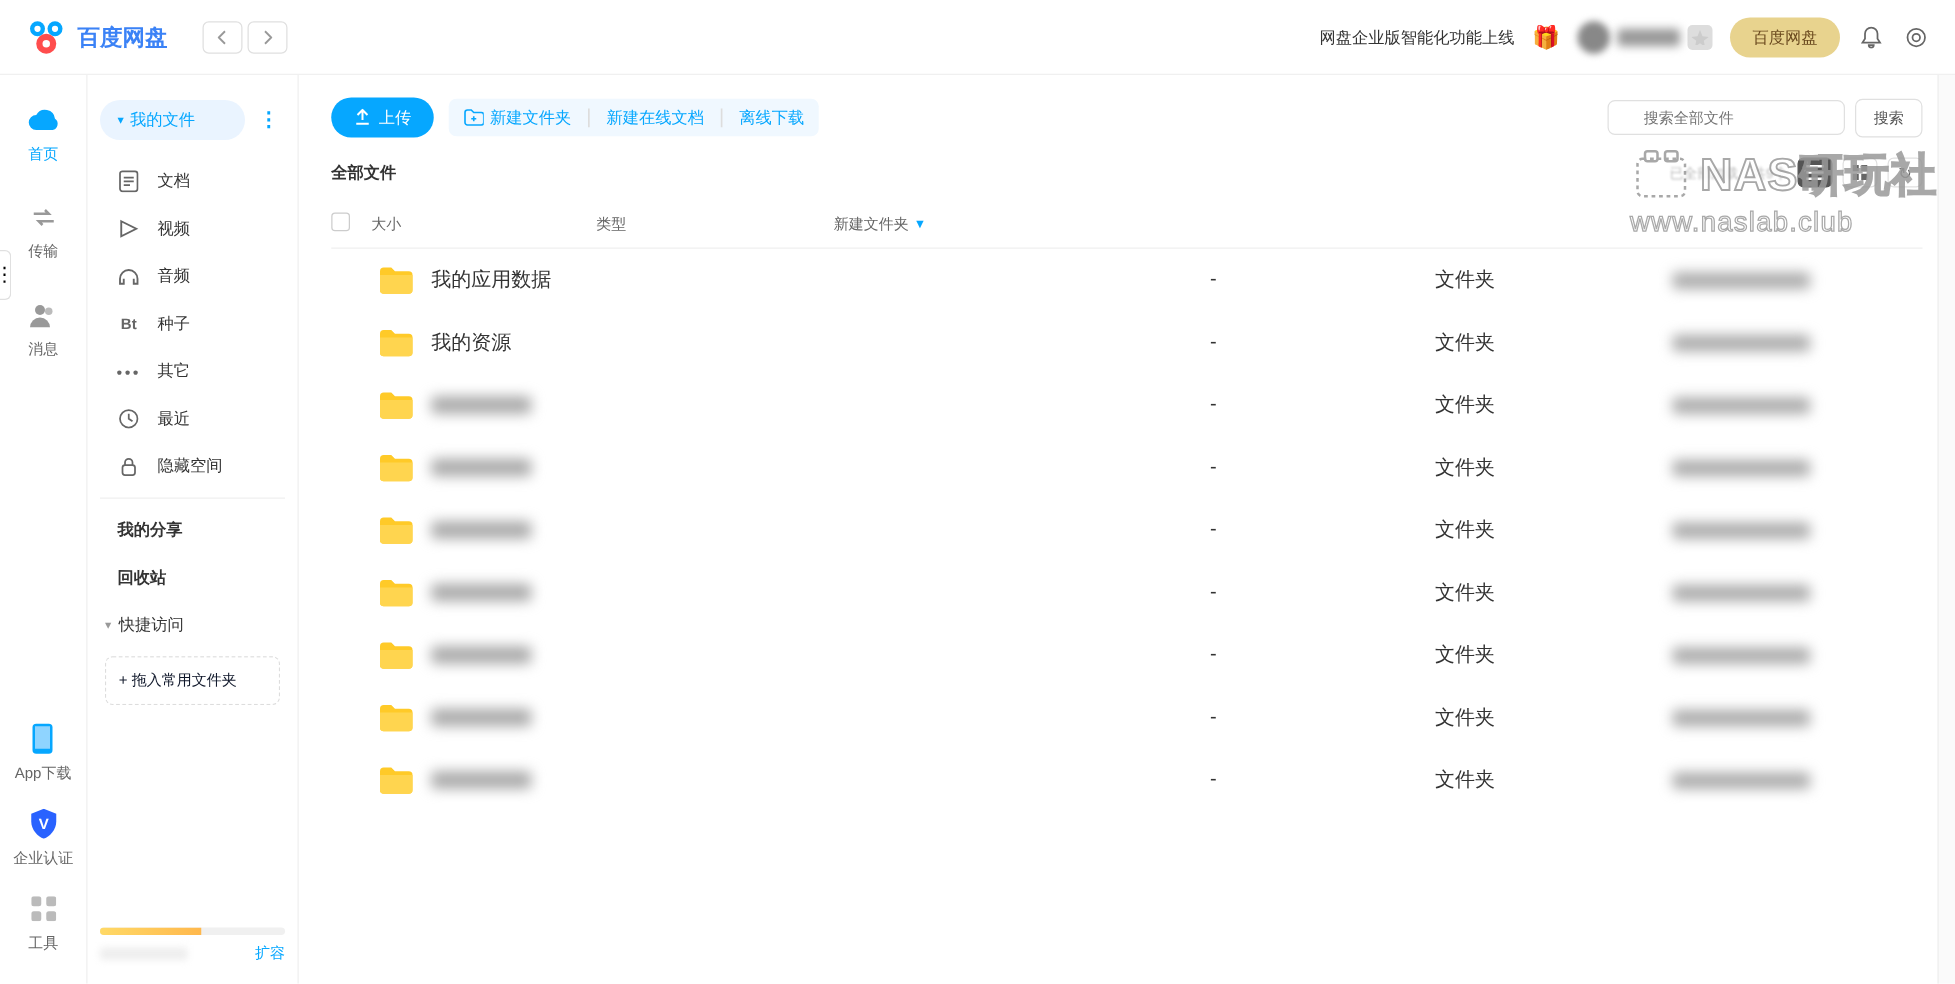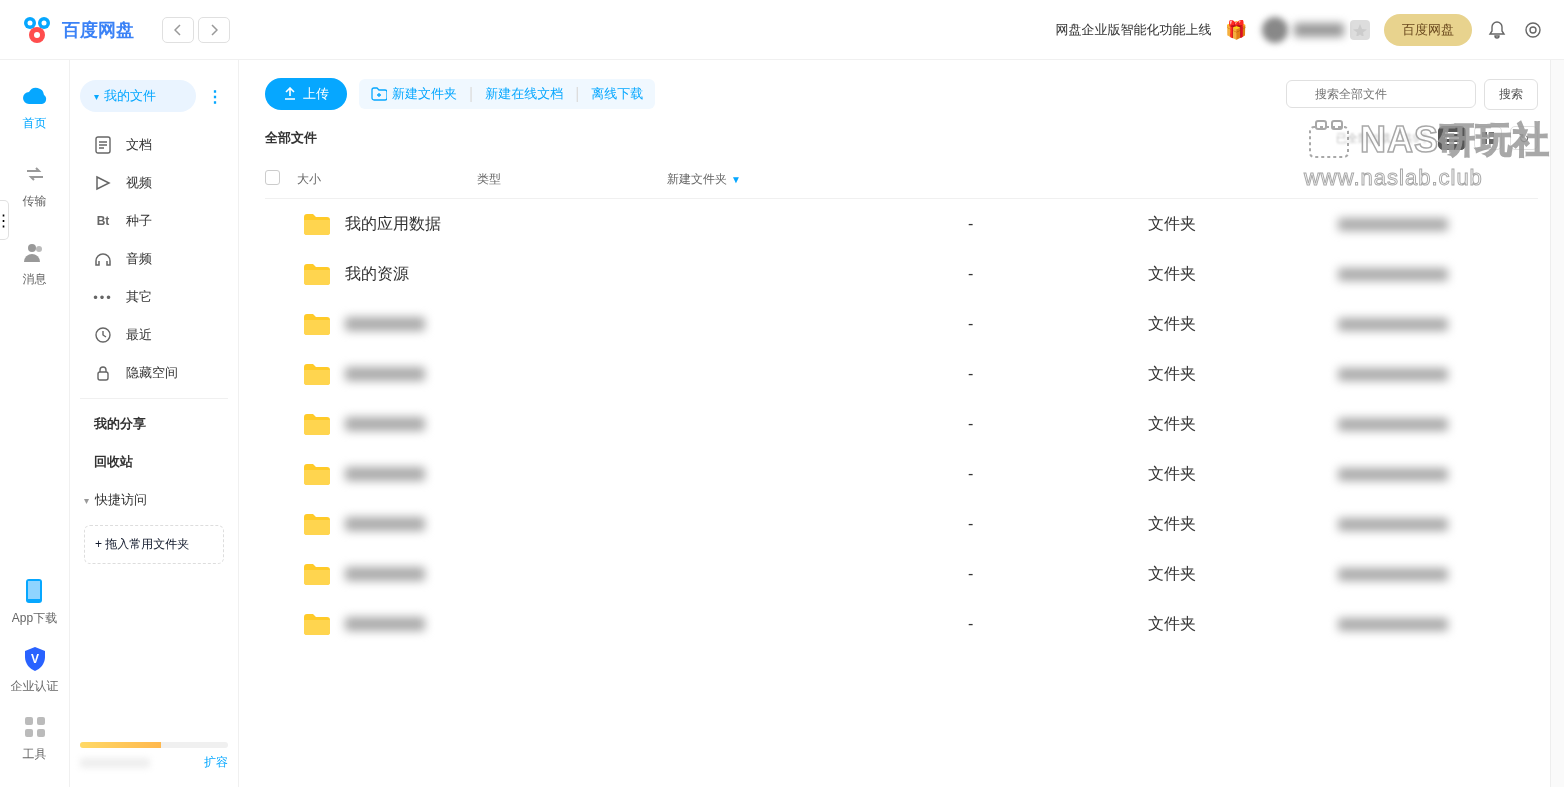--- a/index.html
+++ b/index.html
@@ -229,31 +229,31 @@
         <div class="cat-item">
           <span class="cat-ico">
             <svg width="18" height="16" viewBox="0 0 18 16">
               <path d="M3 2l12 6-12 6z" fill="none" stroke="currentColor" stroke-width="1.5"></path>
             </svg>
           </span>
           <span>视频</span>
         </div>
         <div class="cat-item">
           <span class="cat-ico">
-            <span style="font-size:12px;font-weight:700">Bt</span>
-          </span>
-          <span>种子</span>
-        </div>
-        <div class="cat-item">
-          <span class="cat-ico">
             <svg width="18" height="16" viewBox="0 0 18 16">
               <path d="M2 10a7 7 0 0114 0M2 10v4h3v-4M16 10v4h-3v-4" fill="none" stroke="currentColor" stroke-width="1.5"></path>
             </svg>
           </span>
           <span>音频</span>
+        </div>
+        <div class="cat-item">
+          <span class="cat-ico">
+            <span style="font-size:12px;font-weight:700">Bt</span>
+          </span>
+          <span>种子</span>
         </div>
         <div class="cat-item">
           <span class="cat-ico">
             <span style="letter-spacing:2px">•••</span>
           </span>
           <span>其它</span>
         </div>
         <div class="cat-item">
           <span class="cat-ico">
             <svg width="16" height="16" viewBox="0 0 16 16">

